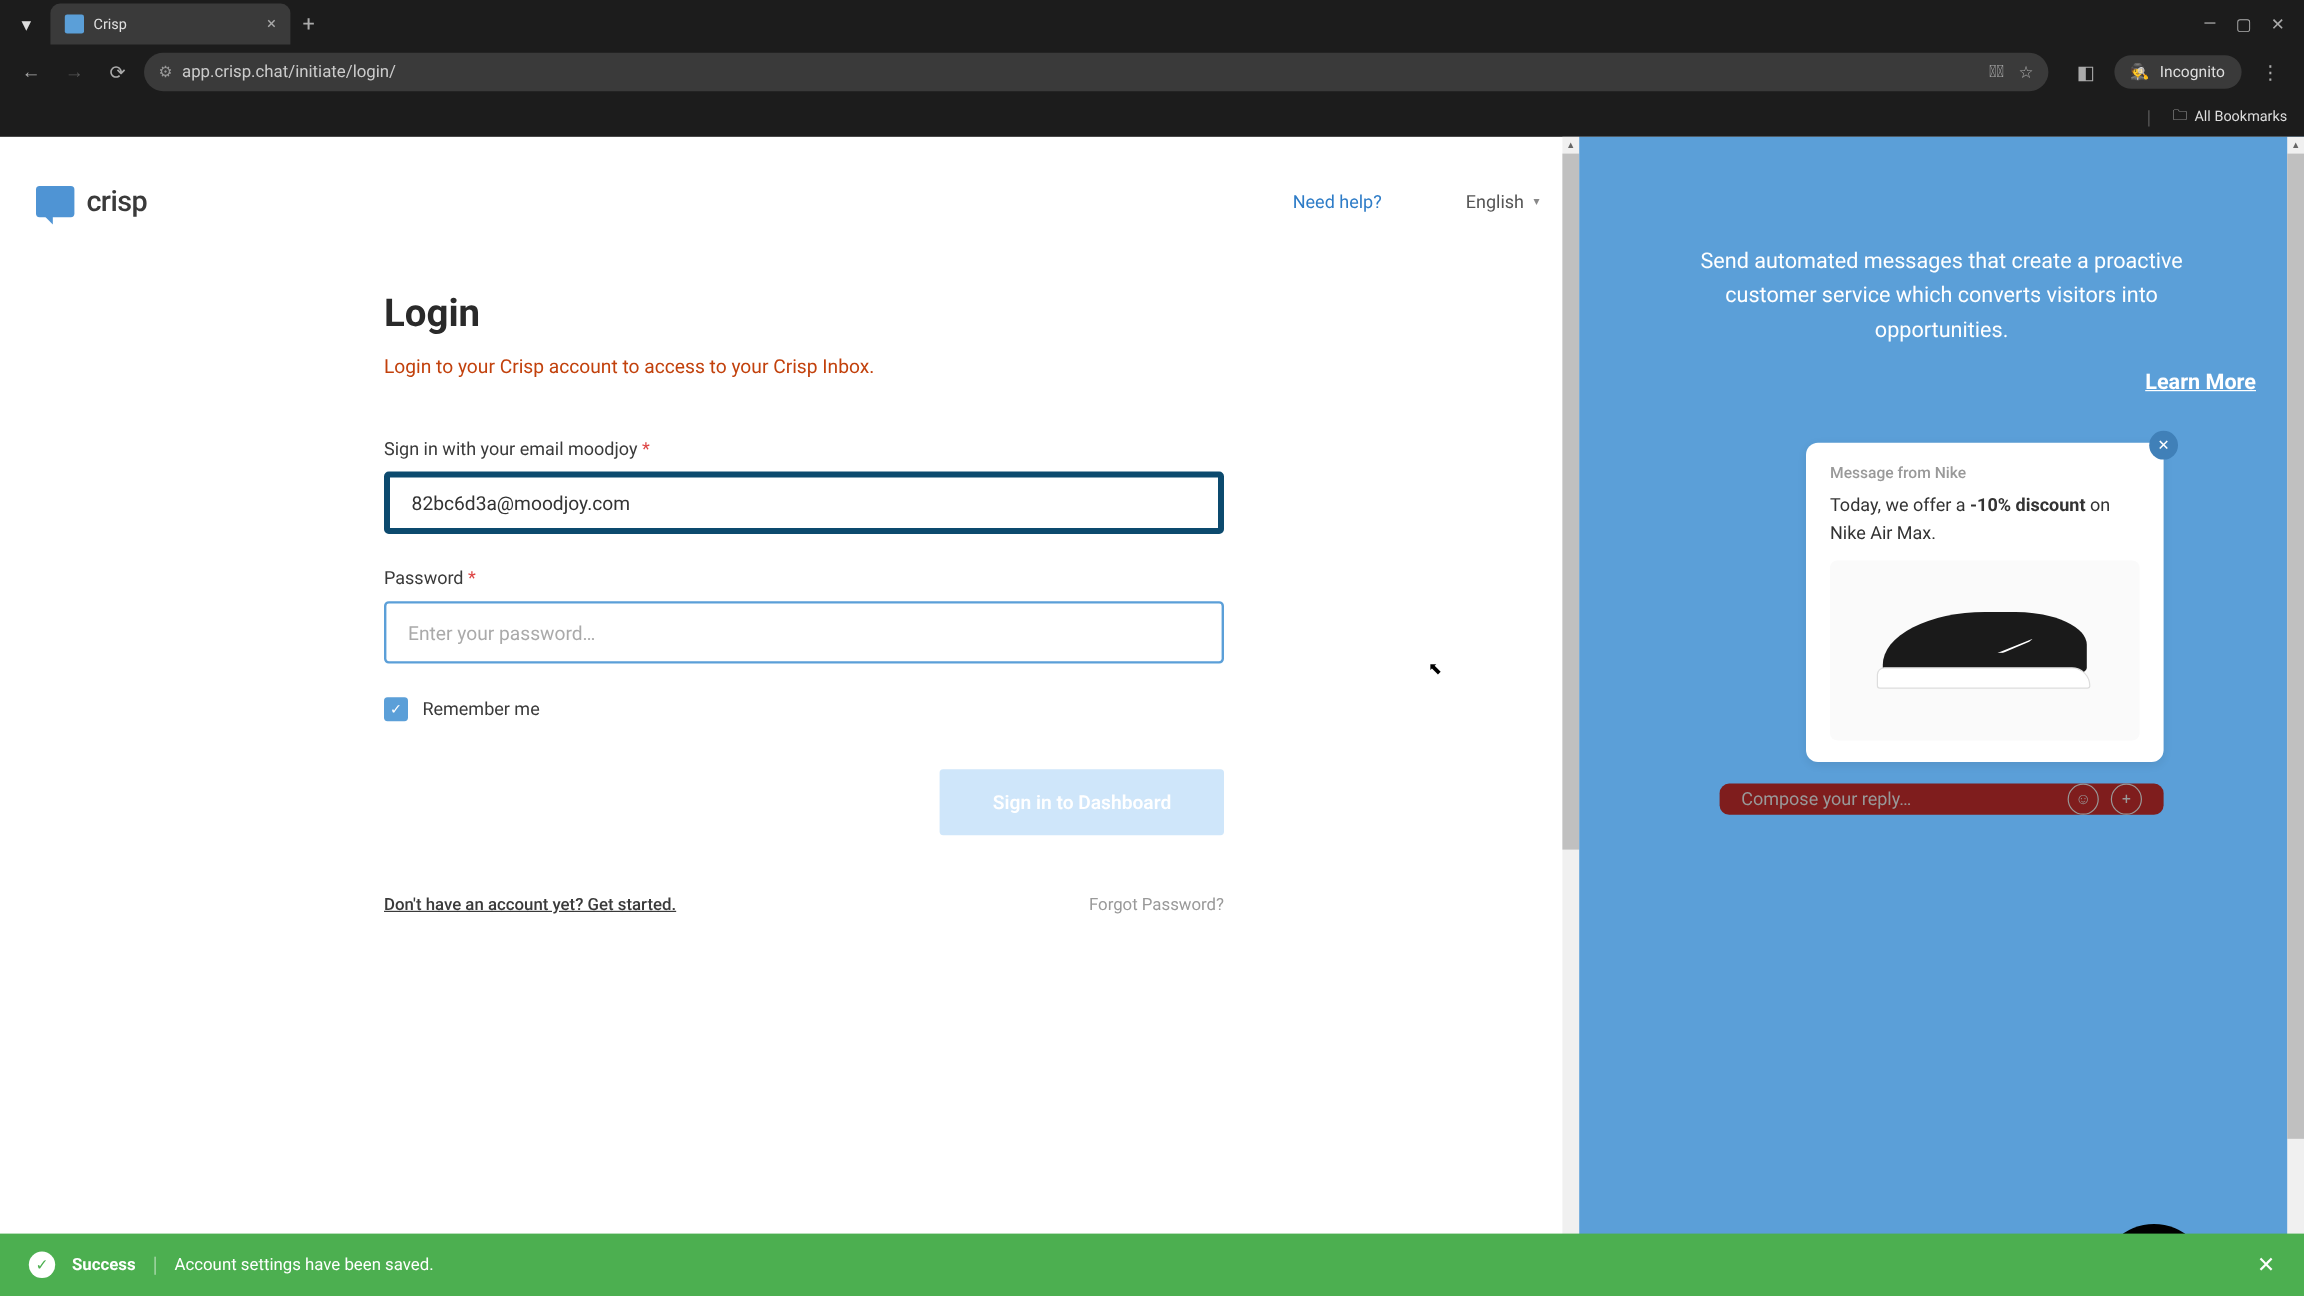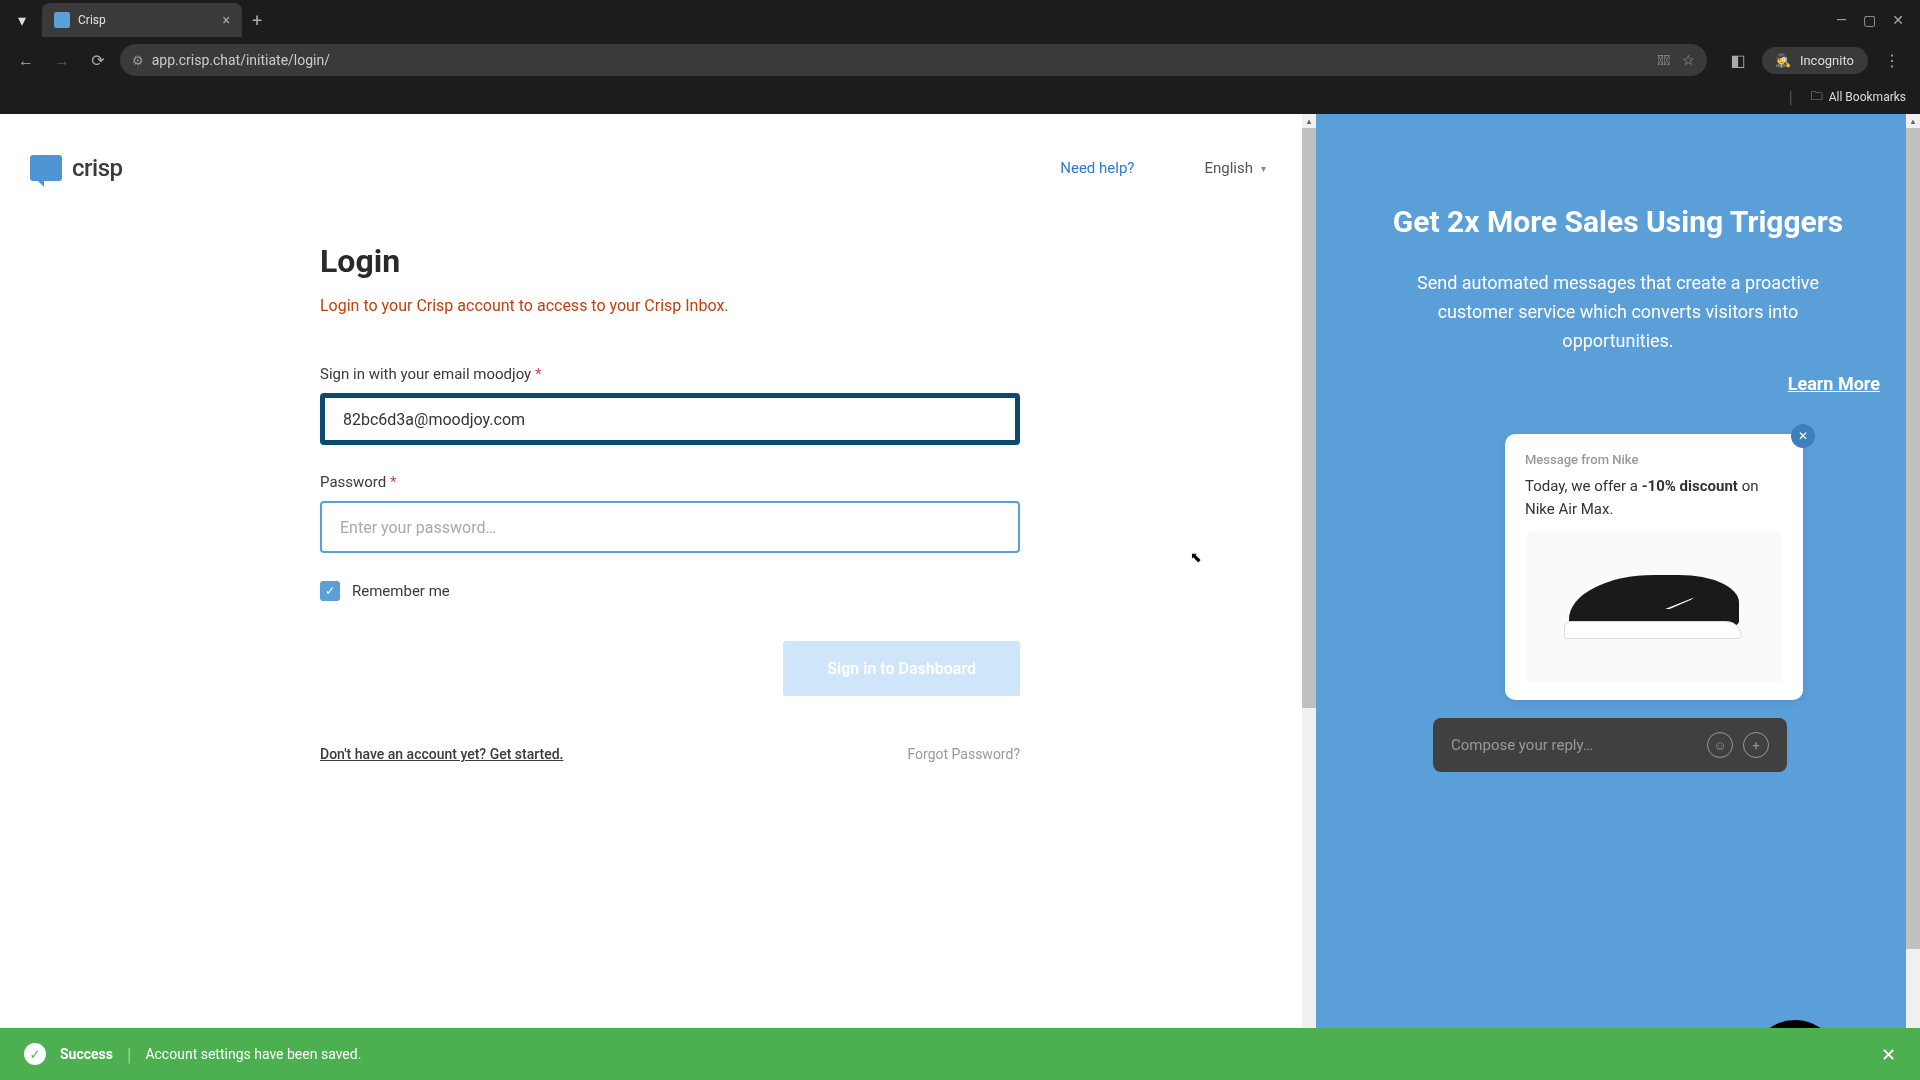--- a/index.html
+++ b/index.html
@@ -32,21 +32,21 @@
     .all-bookmarks { color: #ddd; font-size: 12px; display: flex; align-items: center; gap: 6px; cursor: pointer; }
     
     
     .page { display: flex; height: calc(1080px - 114px); background: #fff; position: relative; }
     .page-left { flex: 1; padding: 40px 30px; position: relative; }
     .header-row { display: flex; justify-content: space-between; align-items: center; margin-bottom: 60px; }
     .logo { display: flex; align-items: center; gap: 10px; }
     .logo-mark { width: 32px; height: 26px; background: #4f94d4; border-radius: 3px; position: relative; }
     .logo-mark::after { content: ''; position: absolute; bottom: -6px; left: 6px; border-left: 8px solid transparent; border-top: 8px solid #4f94d4; }
     .logo-text { font-size: 24px; font-weight: 500; color: #3a3a3a; letter-spacing: -0.5px; }
-    .header-links { display: flex; align-items: center; gap: 70px; margin-right: 20px; }
+    .header-links { display: flex; align-items: center; gap: 70px; margin-right: 3px; }
     .need-help { color: #2e7cc7; font-size: 15px; cursor: pointer; }
     .lang-select { display: flex; align-items: center; gap: 8px; color: #555; font-size: 15px; cursor: pointer; }
     .chev-down { font-size: 10px; color: #888; }
     
     .form-wrap { max-width: 700px; margin-left: 290px; }
     .login-title { font-size: 32px; font-weight: 700; color: #2a2a2a; margin-bottom: 16px; }
     .login-sub { font-size: 16px; color: #c2410c; margin-bottom: 50px; }
     .field-label { font-size: 15px; color: #3a3a3a; margin-bottom: 10px; }
     .req { color: #d44; }
     .text-input { width: 100%; max-width: 700px; height: 52px; border: 5px solid #0c4a6e; border-radius: 4px; padding: 0 18px; font-size: 16px; color: #333; margin-bottom: 28px; }
@@ -77,21 +77,21 @@
     .chat-card { background: #fff; border-radius: 10px; padding: 18px 20px; margin-left: 72px; margin-bottom: 18px; box-shadow: 0 2px 8px rgba(0,0,0,.08); }
     .chat-from { color: #999; font-size: 13px; margin-bottom: 8px; font-weight: 500; }
     .chat-text { color: #333; font-size: 15px; line-height: 1.5; }
     .chat-text b { font-weight: 700; }
     .product-img { width: 100%; height: 150px; background: #fafafa; border-radius: 6px; margin-top: 12px; display: flex; align-items: center; justify-content: center; }
     .shoe { width: 180px; height: 80px; position: relative; }
     .shoe-body { position: absolute; width: 170px; height: 55px; background: #1a1a1a; border-radius: 50% 35% 20% 15% / 80% 50% 15% 15%; top: 8px; left: 5px; }
     .shoe-sole { position: absolute; bottom: 8px; left: 0; width: 178px; height: 18px; background: #fff; border: 1px solid #ddd; border-radius: 20px 50px 8px 8px; }
     .swoosh-sm { position: absolute; top: 30px; left: 100px; width: 30px; height: 12px; background: #fff; clip-path: polygon(0 100%, 100% 0, 90% 20%, 15% 100%); }
     
-    .reply-box { background: #404040; border-radius: 8px; padding: 14px 18px; display: flex; align-items: center; gap: 10px; margin-right: 16px; }
+    .reply-box { background: #7f1d1d; border-radius: 8px; padding: 0 18px; display: flex; align-items: center; gap: 10px; margin-right: 0; }
     .reply-input { flex: 1; color: #999; font-size: 15px; }
     .reply-icon { width: 26px; height: 26px; border: 1.5px solid #999; border-radius: 50%; display: flex; align-items: center; justify-content: center; font-size: 13px; color: #999; cursor: pointer; }
     
     .nike-bubble { position: absolute; bottom: -30px; right: 80px; width: 90px; height: 90px; background: #000; border-radius: 50%; display: flex; align-items: center; justify-content: center; }
     .nike-swoosh { width: 50px; height: 20px; background: #fff; clip-path: polygon(0 90%, 100% 0%, 92% 15%, 15% 100%); }
     
     .right-scrollbar { position: absolute; right: 0; top: 0; bottom: 0; width: 14px; background: #f0f0f0; }
     
     
     .toast { position: absolute; bottom: 0; left: 0; right: 0; height: 52px; background: #4caf50; display: flex; align-items: center; padding: 0 24px; gap: 14px; }
@@ -194,21 +194,20 @@
       </div>
     </div>
 
     <div class="scrollbar">
       <div class="scroll-arrow">▴</div>
       <div class="scroll-thumb"></div>
     </div>
   </div>
 
   <div class="page-right">
-    <h2 class="promo-title">Get 2x More Sales Using Triggers</h2>
     <p class="promo-body">Send automated messages that create a proactive customer service which converts visitors into opportunities.</p>
     <a class="learn-more">Learn More</a>
 
     <div class="chat-mock">
       <div class="chat-close">✕</div>
       <div class="chat-card">
         <div class="chat-from">Message from Nike</div>
         <div class="chat-text">
           <span>Today, we offer a </span><b>-10% discount</b><span> on Nike Air Max.</span>
         </div>

